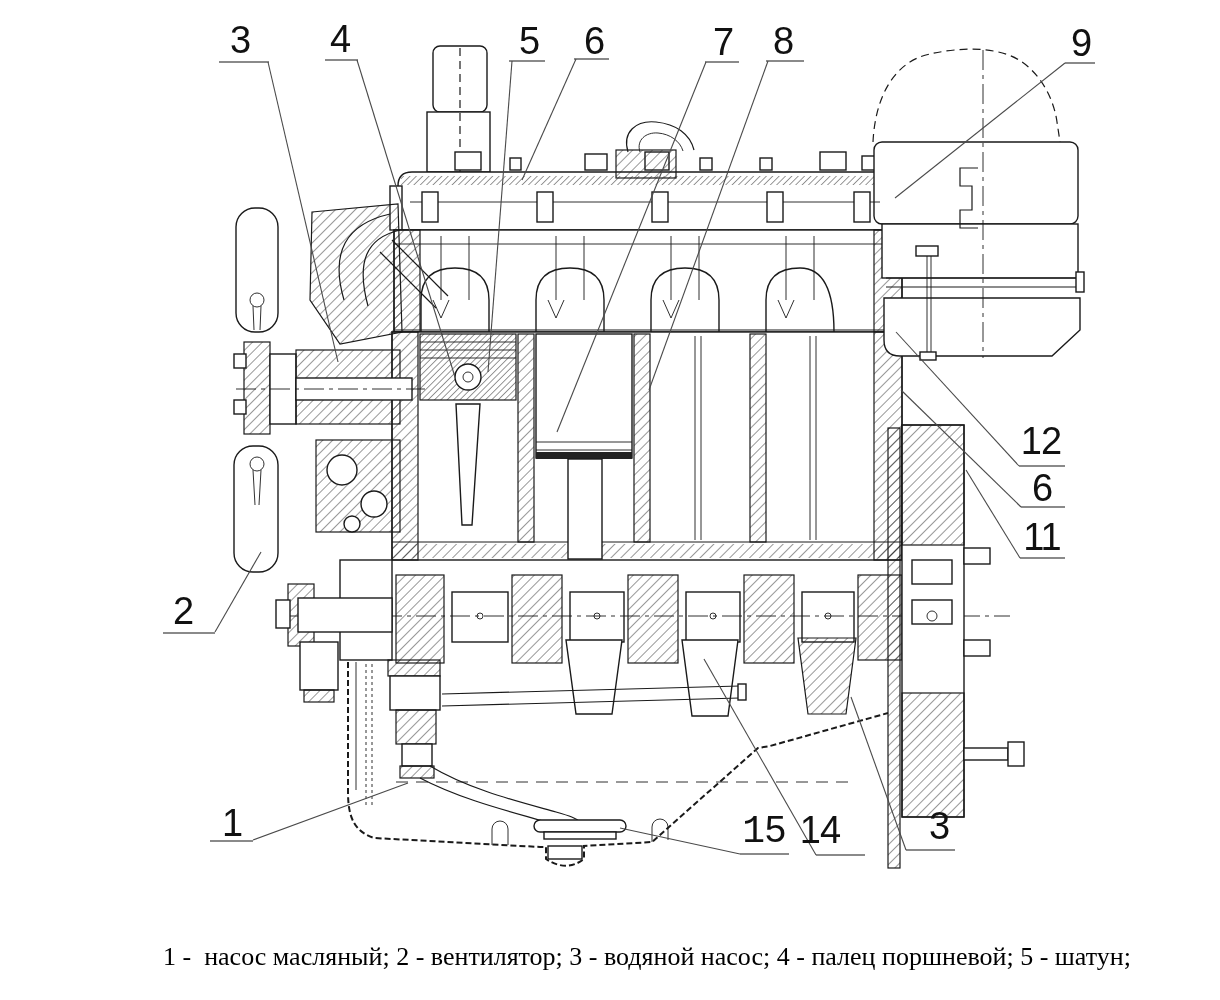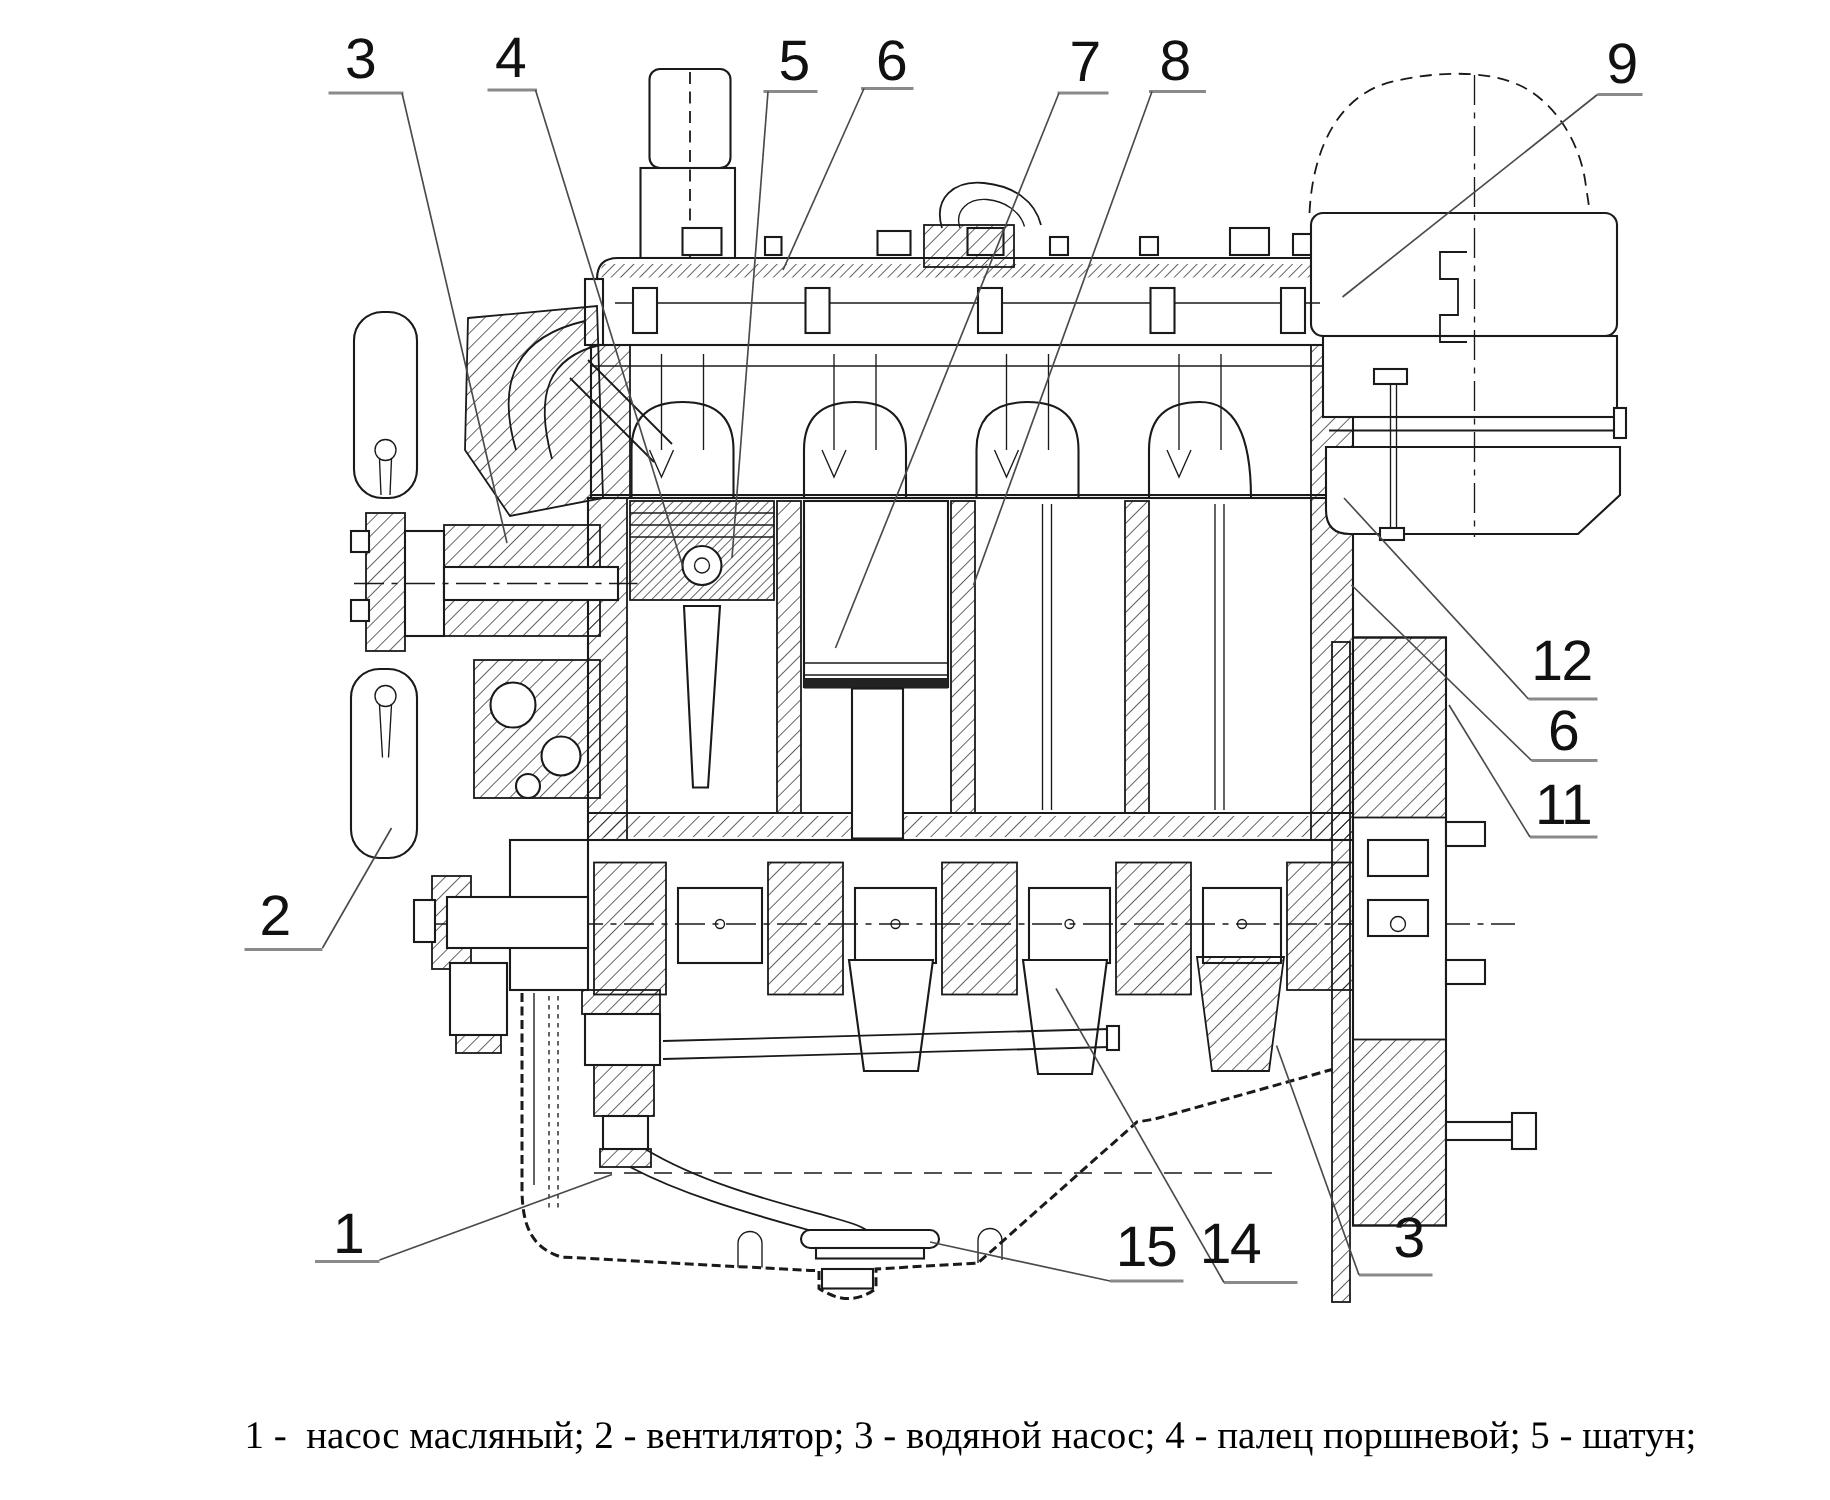--- a/index.html
+++ b/index.html
@@ -290,21 +290,21 @@
       <div class="callout-num" style="left: 529px; top: 41px;">5</div>
       <div class="callout-num" style="left: 594px; top: 41px;">6</div>
       <div class="callout-num" style="left: 723px; top: 42px;">7</div>
       <div class="callout-num" style="left: 783px; top: 41px;">8</div>
       <div class="callout-num" style="left: 1081px; top: 43px;">9</div>
       <div class="callout-num" style="left: 1041px; top: 441px;">12</div>
       <div class="callout-num" style="left: 1042px; top: 488px;">6</div>
       <div class="callout-num" style="left: 1042px; top: 537px;">11</div>
       <div class="callout-num" style="left: 939px; top: 826px;">3</div>
       <div class="callout-num" style="left: 820px; top: 830px;">14</div>
-      <div class="callout-num" style="left: 764px; top: 832px;">15</div>
+      <div class="callout-num" style="left: 764px; top: 832px; font-family: Liberation Mono, monospace;">15</div>
     </div>
 
 <div class="caption">
   <div>1 -  насос масляный; 2 - вентилятор; 3 - водяной насос; 4 - палец поршневой; 5 - шатун;</div>
   
   
   
 </div>
 
 </div>

